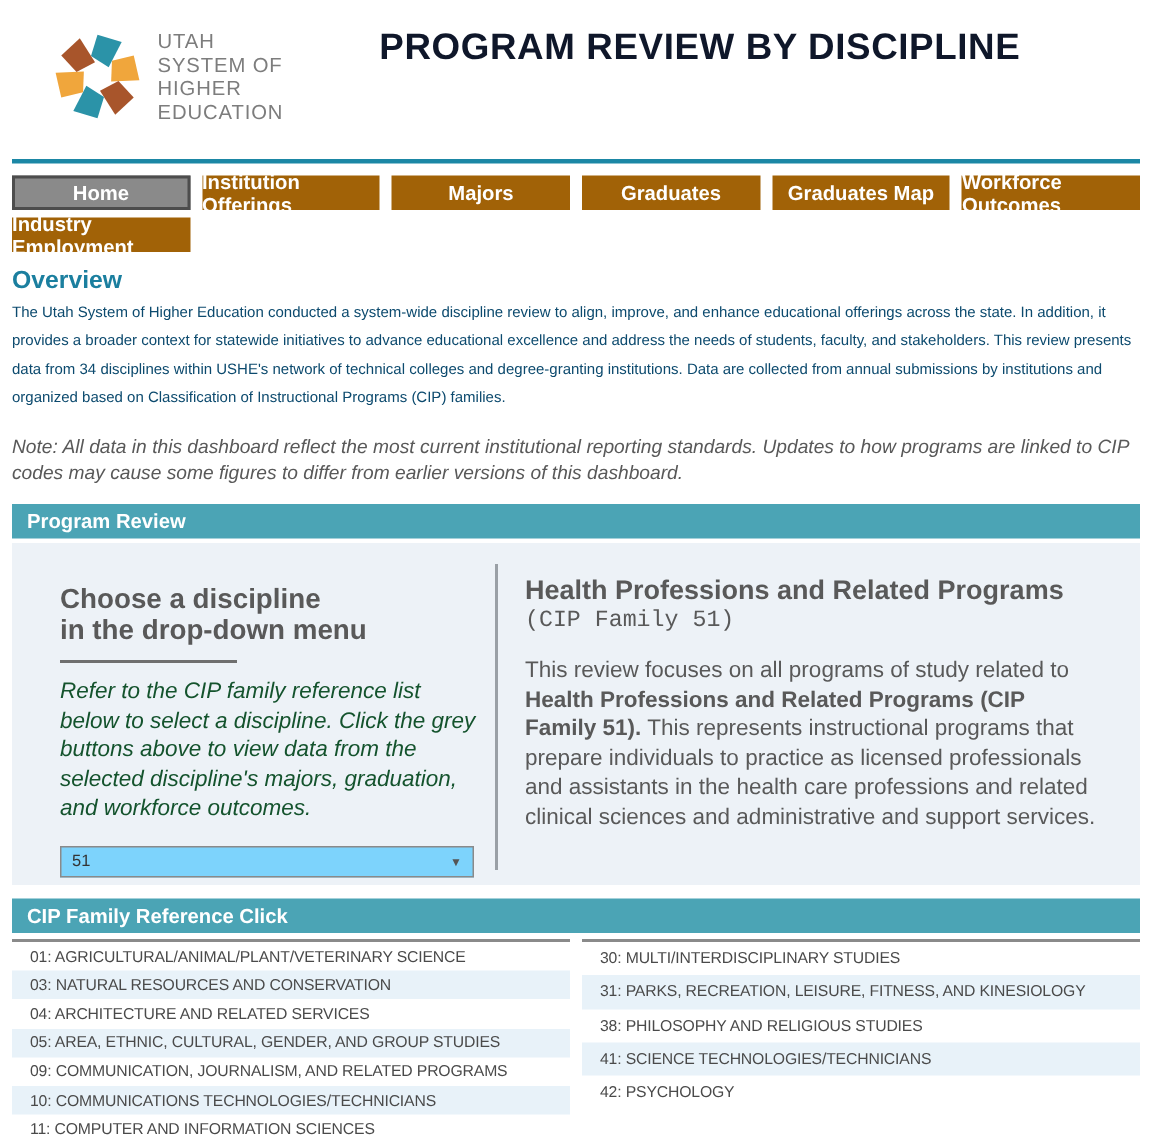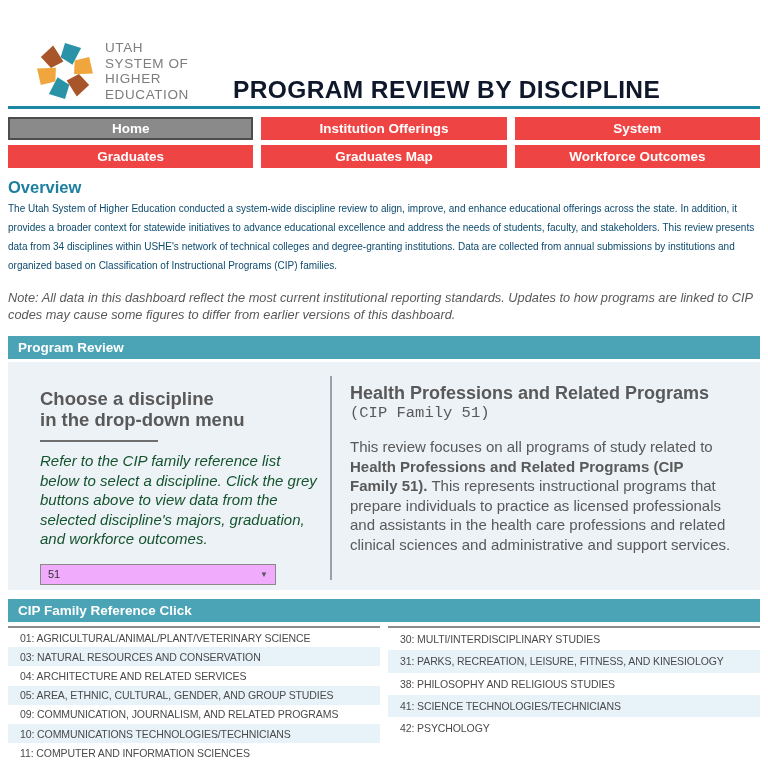--- a/index.html
+++ b/index.html
@@ -4,32 +4,32 @@
 <style>
   html,body{margin:0;padding:0;}
   body{
     width:768px;height:765px;overflow:hidden;background:#ffffff;
     font-family:"Liberation Sans","DejaVu Sans",sans-serif;
     position:relative;
   }
   .page{padding:0 8px;}
 
   
-  header{display:flex;align-items:flex-end;padding:18px 0 0 26px;height:86px;}
+  header{display:flex;align-items:flex-start;padding:18px 0 0 26px;height:86px;gap:20px;}
   .logo{display:flex;align-items:center;}
   .logo svg{width:62px;height:66px;}
   .logo-text{margin-left:9px;color:#7d7d7d;font-size:13.5px;line-height:15.5px;letter-spacing:.6px;font-weight:400;}
   h1.title{margin:0 0 0 44px;color:#0f172a;font-size:24.5px;font-weight:bold;letter-spacing:.4px;}
 
   .rule{height:3px;background:#1b87a5;margin-top:2px;}
 
   
-  nav{margin-top:8px;display:grid;grid-template-columns:repeat(3,1fr);gap:5px 8px;}
+  nav{margin-top:8px;display:grid;grid-template-columns:repeat(6,1fr);gap:5px 8px;}
   .nav-btn{
-    box-sizing:border-box;height:23px;background:#ef4444;color:#ffffff;
+    box-sizing:border-box;height:23px;background:#a16207;color:#ffffff;
     font-weight:bold;font-size:13.5px;display:flex;align-items:center;justify-content:center;
     cursor:pointer;user-select:none;
   }
   .nav-btn.active{background:#8a8a8a;border:2px solid #4d4d4d;}
 
   
   .overview h2{margin:10px 0 2px;color:#1b7f9f;font-size:16.5px;font-weight:bold;}
   .overview p.body{margin:0;color:#0c4a6e;font-size:10px;line-height:19px;}
   .overview p.note{margin:14px 0 0;color:#595959;font-size:12.8px;line-height:17px;font-style:italic;}
 
@@ -40,21 +40,21 @@
   }
   .section-bar.cip{margin-top:9px;}
 
   
   .pr-panel{margin-top:3px;background:#edf2f7;height:228px;display:flex;box-sizing:border-box;}
   .pr-left{width:322px;box-sizing:border-box;padding:26px 12px 0 32px;}
   .pr-left .h{color:#595959;font-size:18.5px;font-weight:bold;line-height:21px;}
   .pr-left .underline{width:118px;height:2px;background:#6f6f6f;margin:10px 0 9px;}
   .pr-left .instructions{color:#14532d;font-style:italic;font-size:15px;line-height:19.5px;margin:0;}
   .select{
-    margin-top:15px;width:236px;height:21px;box-sizing:border-box;background:#f0abfc;
+    margin-top:15px;width:276px;height:21px;box-sizing:border-box;background:#7dd3fc;
     border:1px solid #8a8a8a;display:flex;align-items:center;justify-content:space-between;
     padding:0 7px;font-size:11px;color:#333333;cursor:pointer;
   }
   .select .arrow{font-size:8px;color:#555555;}
   .pr-divider{width:2px;background:#9aa0a6;margin-top:14px;height:204px;}
   .pr-right{flex:1;box-sizing:border-box;padding:20px 28px 0 18px;border-radius:26px;}
   .pr-right .h{color:#595959;font-size:18px;font-weight:bold;line-height:22px;}
   .pr-right .sub{color:#595959;font-size:15.5px;line-height:19px;font-family:Liberation Mono, monospace;}
   .pr-right p{margin:14px 0 0;color:#595959;font-size:15px;line-height:19.5px;}
 
@@ -94,24 +94,25 @@
       </div>
     </div>
     <h1 class="title">PROGRAM REVIEW BY DISCIPLINE</h1>
   </header>
 
   <div class="rule"></div>
 
   <nav id="nav-grid">
       <div class="nav-btn active">Home</div>
       <div class="nav-btn">Institution Offerings</div>
-      <div class="nav-btn">System</div>
+      <div class="nav-btn">Majors</div>
       <div class="nav-btn">Graduates</div>
       <div class="nav-btn">Graduates Map</div>
       <div class="nav-btn">Workforce Outcomes</div>
+      <div class="nav-btn">Industry Employment</div>
     </nav>
 
   <section class="overview">
     <h2>Overview</h2>
     <p class="body">The Utah System of Higher Education conducted a system-wide discipline review to align, improve, and enhance educational offerings across the state. In addition, it provides a broader context for statewide initiatives to advance educational excellence and address the needs of students, faculty, and stakeholders. This review presents data from 34 disciplines within USHE's network of technical colleges and degree-granting institutions. Data are collected from annual submissions by institutions and organized based on Classification of Instructional Programs (CIP) families.</p>
     <p class="note">Note: All data in this dashboard reflect the most current institutional reporting standards. Updates to how programs are linked to CIP codes may cause some figures to differ from earlier versions of this dashboard.</p>
   </section>
 
   <div class="section-bar">Program Review</div>
 

